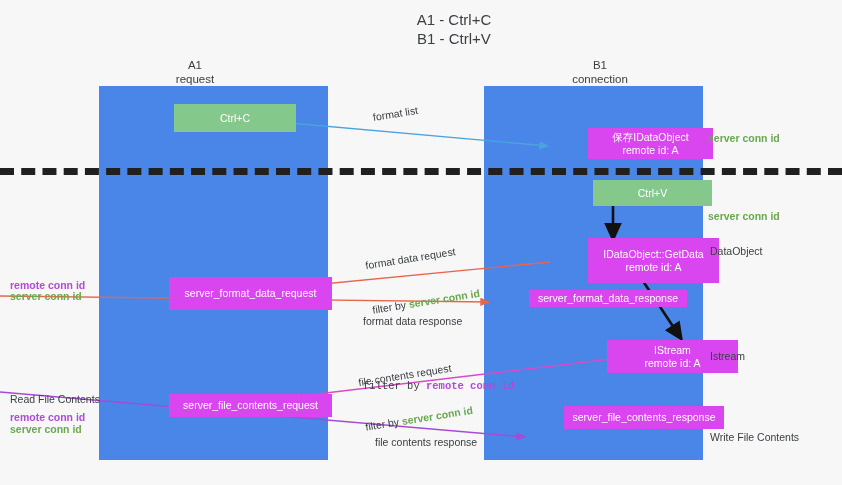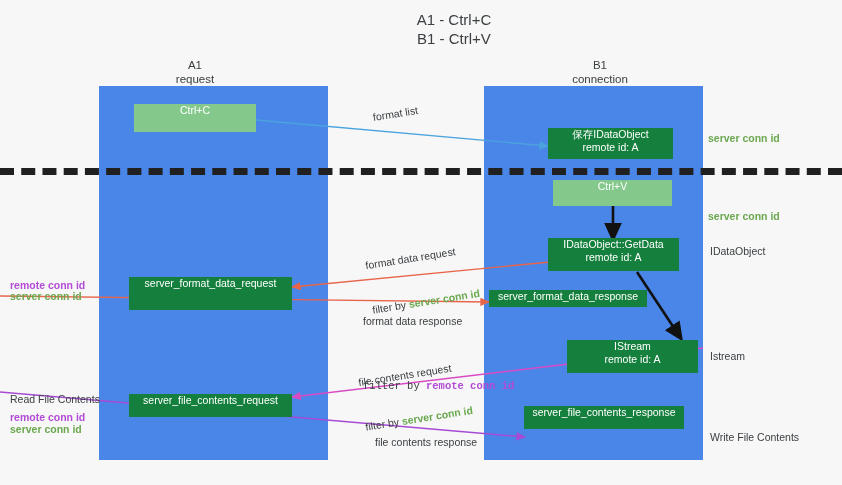--- a/index.html
+++ b/index.html
@@ -50,28 +50,29 @@
   .lane {
     position: absolute;
     background: #4a86e8;
   }
   .node {
     position: absolute;
     box-sizing: border-box;
     display: flex;
     flex-direction: column;
     align-items: center;
-    justify-content: flex-start;
+    justify-content: center;
     text-align: center;
     color: #ffffff;
     font-size: 10.5px;
     line-height: 13px;
     white-space: pre;
-  }
-  .node.orange { background: #15803d; }
+    margin-left: 40px;
+  }
+  .node.orange { background: #d946ef; }
   .node.green  { background: #84c98b; }
   .node .l2 { font-size: 10.5px; }
 
   .annot {
     position: absolute;
     font-size: 10.5px;
     line-height: 13.5px;
     white-space: pre;
   }
   .green-t  { color: #6aa84f; font-weight: bold; }
@@ -155,21 +156,21 @@
 
   <div class="node orange" style="left:548px; top:128px; width:125px; height:31px;">
     <div>保存IDataObject</div>
     <div class="l2">remote id: A</div>
   </div>
 
   <div class="node green" style="left:553px; top:180px; width:119px; height:26px;">
     <div>Ctrl+V</div>
   </div>
 
-  <div class="node orange" style="left:548px; top:238px; width:131px; height:33px;">
+  <div class="node orange" style="left:548px; top:238px; width:131px; height:45px;">
     <div>IDataObject::GetData</div>
     <div class="l2">remote id: A</div>
   </div>
 
   <div class="node orange" style="left:129px; top:277px; width:163px; height:33px;">
     <div>server_format_data_request</div>
   </div>
 
   <div class="node orange" style="left:489px; top:290px; width:158px; height:17px;">
     <div>server_format_data_response</div>
@@ -205,21 +206,21 @@
     <div><span>filter by </span><span class="hl-green">server conn id</span></div>
   </div>
 
   <div class="edge-label" style="left:375px; top:405px;">
     <div>file contents response</div>
     
   </div>
 
   <div class="annot green-t" style="left:708px; top:132px;">server conn id</div>
   <div class="annot green-t" style="left:708px; top:210px;">server conn id</div>
-  <div class="annot dark-t" style="left:710px; top:245px;">IDataObject</div>
+  <div class="annot dark-t" style="left:710px; top:245px;">DataObject</div>
   <div class="annot dark-t" style="left:710px; top:350px;">Istream</div>
   <div class="annot dark-t" style="left:710px; top:431px;">Write File Contents</div>
 
   <div class="annot purple-t" style="left:10px; top:279px;">remote conn id</div>
   <div class="annot green-t" style="left:10px; top:290px;">server conn id</div>
 
   <div class="annot dark-t" style="left:10px; top:393px;">Read File Contents</div>
   <div class="annot purple-t" style="left:10px; top:411px;">remote conn id</div>
   <div class="annot green-t" style="left:10px; top:423px;">server conn id</div>
 

